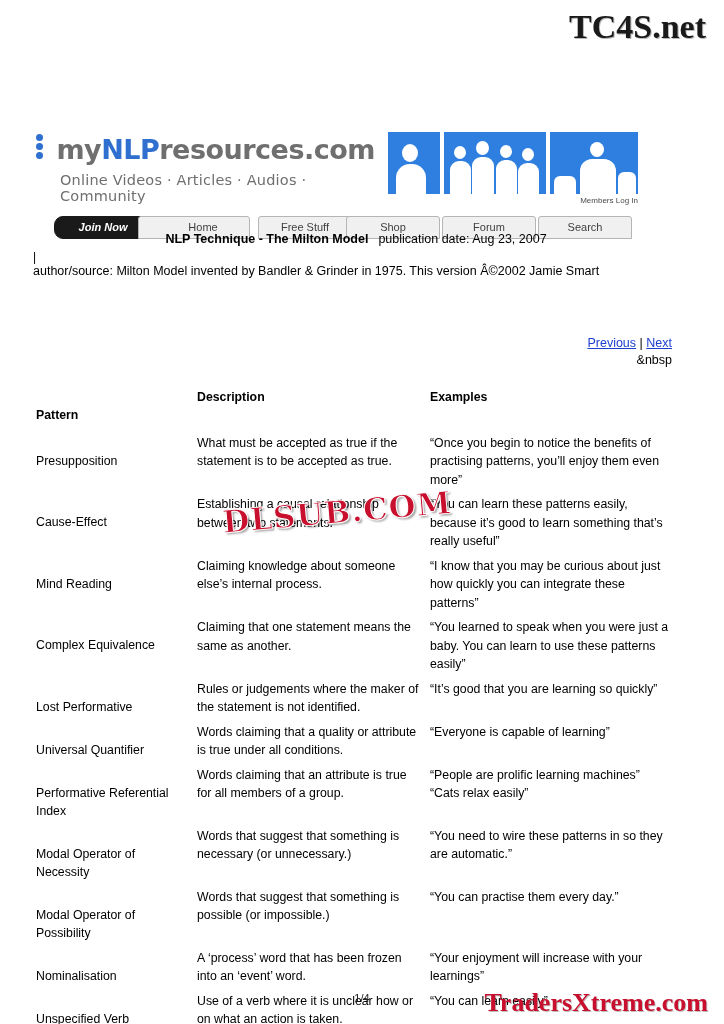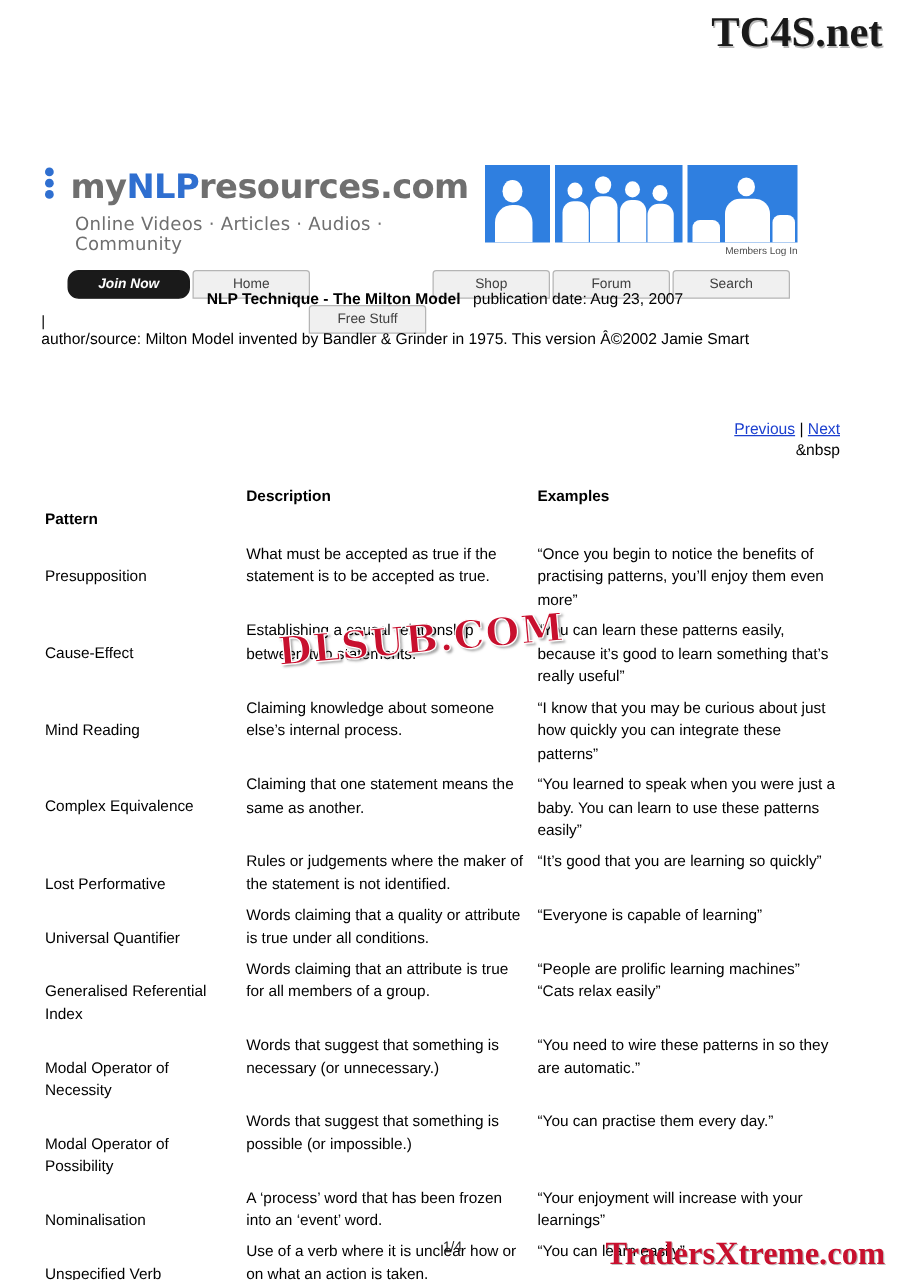--- a/index.html
+++ b/index.html
@@ -137,22 +137,22 @@
   .tab.join {
     left: 0;
     width: 96px;
     background: #1a1a1a;
     color: #ffffff;
     font-style: italic;
     font-weight: bold;
     border-color: #1a1a1a;
     border-radius: 9px;
   }
-  .tab.t2 { left: 100px; width: 92px; }
-  .tab.t3 { left: 193px; width: 92px; margin-top: 28px; }
+  .tab.t2 { left: 84px; width: 92px; padding-left: 18px; }
+  .tab.t3 { left: 204px; width: 92px; }
   .tab.t4 { left: 292px; width: 92px; }
   .tab.t5 { left: 388px; width: 92px; }
   .tab.t6 { left: 484px; width: 92px; }
 
   
   .title-line {
     position: absolute;
     left: 36px;
     top: 232px;
     width: 640px;
@@ -351,21 +351,21 @@
       <div class="col c1">Lost Performative</div>
       <div class="col c2">Rules or judgements where the maker of the statement is not identified.</div>
       <div class="col c3">“It’s good that you are learning so quickly”</div>
     </div>
     <div class="row body-row">
       <div class="col c1">Universal  Quantifier</div>
       <div class="col c2">Words claiming that a quality or attribute is true under all conditions.</div>
       <div class="col c3">“Everyone is capable of learning”</div>
     </div>
     <div class="row body-row">
-      <div class="col c1">Generalised  Referential Index</div>
+      <div class="col c1">Performative  Referential Index</div>
       <div class="col c2">Words claiming that an attribute is true for all members of a group.</div>
       <div class="col c3">“People are prolific learning machines” “Cats relax easily”</div>
     </div>
     <div class="row body-row">
       <div class="col c1">Modal Operator of Necessity</div>
       <div class="col c2">Words that suggest that something is necessary (or unnecessary.)</div>
       <div class="col c3">“You need to wire these patterns in so they are automatic.”</div>
     </div>
     <div class="row body-row">
       <div class="col c1">Modal Operator of Possibility</div>

